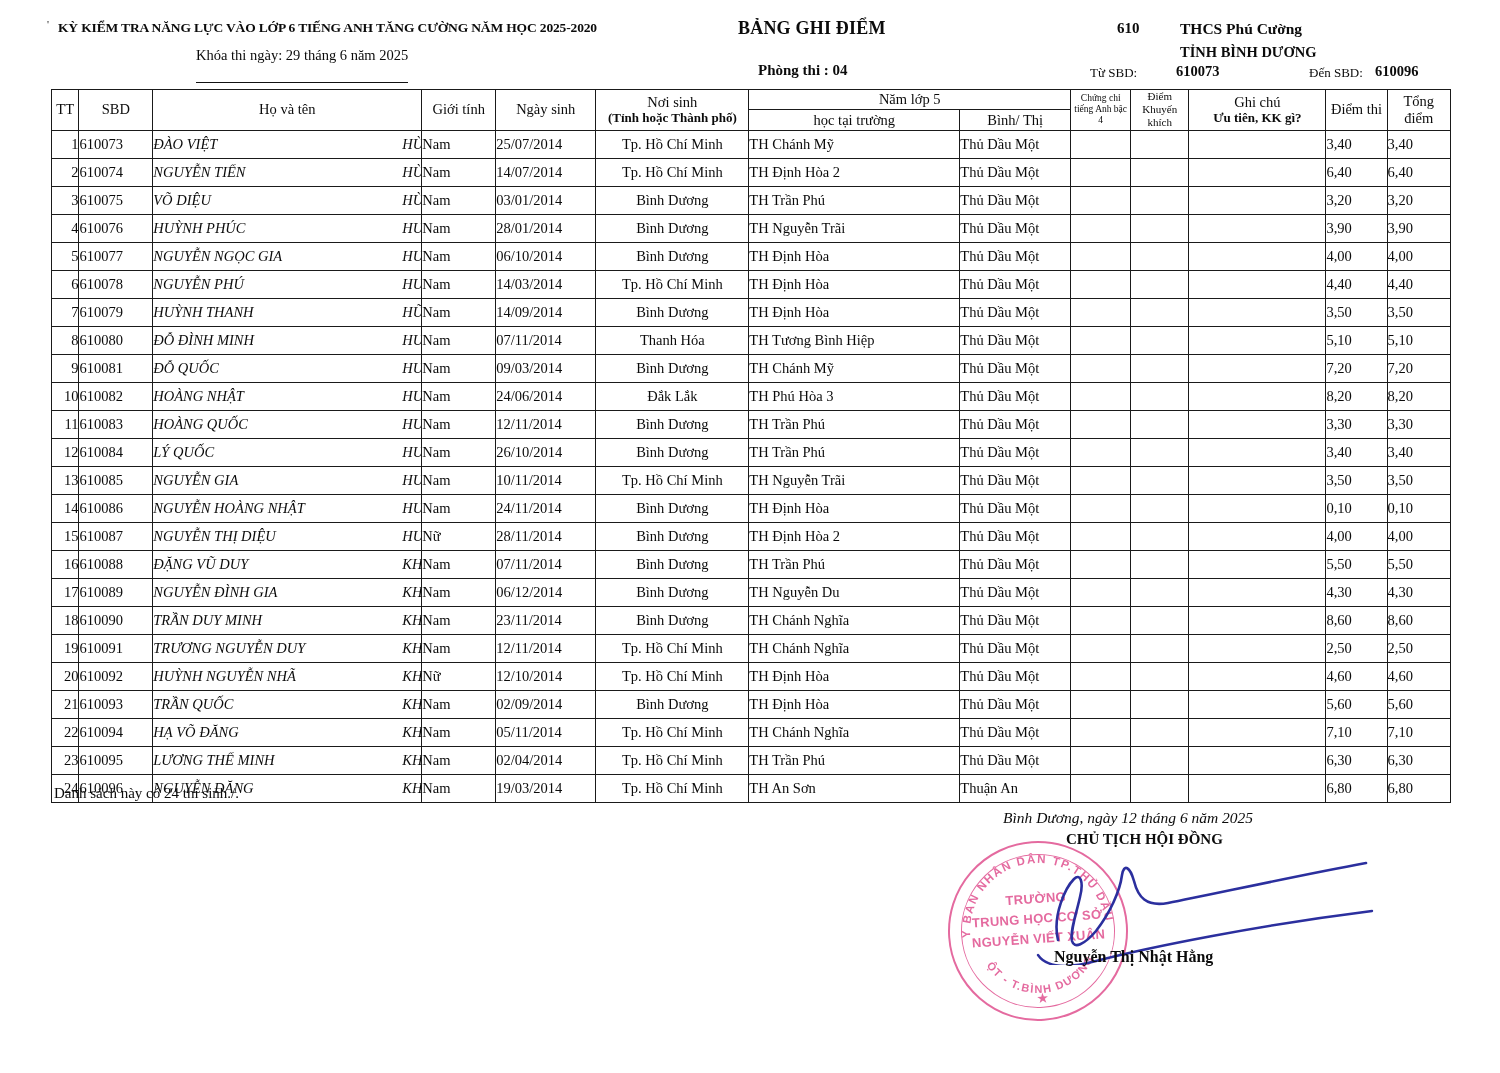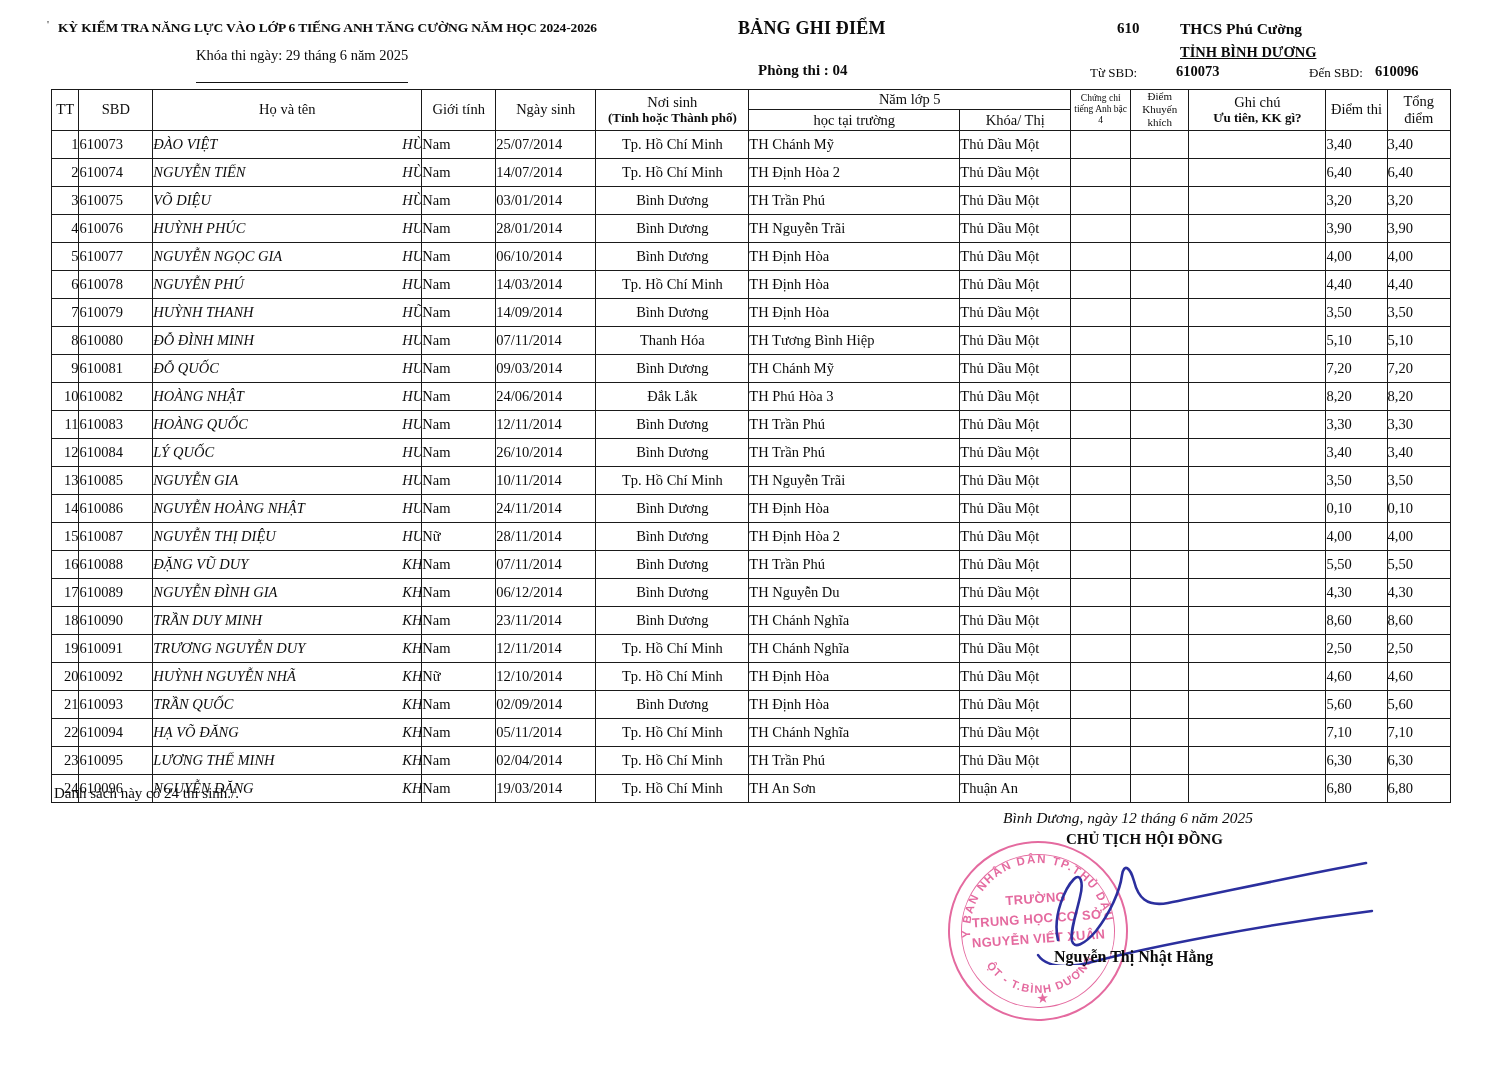--- a/index.html
+++ b/index.html
@@ -84,21 +84,20 @@
     font-weight: bold;
     white-space: nowrap;
   }
   .hdr-province {
     position: absolute;
     left: 1180px;
     top: 44px;
     font-size: 14.5px;
     font-weight: bold;
     white-space: nowrap;
-    text-decoration: underline;
   }
   .hdr-from-lbl {
     position: absolute;
     left: 1090px;
     top: 65px;
     font-size: 13px;
   }
   .hdr-from-val {
     position: absolute;
     left: 1176px;
@@ -270,21 +269,21 @@
     pointer-events: none;
   }
 </style>
 </head>
 <body>
 
 <div class="page">
 
   <div class="hdr">
     <div class="hdr-left-dot">'</div>
-    <div class="hdr-left-title">KỲ KIỂM TRA NĂNG LỰC VÀO LỚP 6 TIẾNG ANH TĂNG CƯỜNG NĂM HỌC 2024-2026</div>
+    <div class="hdr-left-title">KỲ KIỂM TRA NĂNG LỰC VÀO LỚP 6 TIẾNG ANH TĂNG CƯỜNG NĂM HỌC 2025-2020</div>
     <div class="hdr-left-sub">Khóa thi ngày: 29 tháng 6 năm 2025</div>
     <div class="hdr-center-title">BẢNG GHI ĐIỂM</div>
     <div class="hdr-room">Phòng thi : 04</div>
     <div class="hdr-code">610</div>
     <div class="hdr-school">THCS Phú Cường</div>
     <div class="hdr-province">TỈNH BÌNH DƯƠNG</div>
     <div class="hdr-from-lbl">Từ SBD:</div>
     <div class="hdr-from-val">610073</div>
     <div class="hdr-to-lbl">Đến SBD:</div>
     <div class="hdr-to-val">610096</div>
@@ -322,21 +321,21 @@
         <th rowspan="2" class="h-small" style="font-size:11px">Điểm Khuyến khích</th>
         <th rowspan="2">
           <span>Ghi chú</span>
           <span class="sub-note">Ưu tiên, KK gì?</span>
         </th>
         <th rowspan="2">Điểm thi</th>
         <th rowspan="2">Tổng điểm</th>
       </tr>
       <tr>
         <th class="h-sub">học tại trường</th>
-        <th class="h-sub">Khóa/ Thị</th>
+        <th class="h-sub">Bình/ Thị</th>
       </tr>
     </thead>
     <tbody id="tbody">
         <tr>
           <td class="c-tt">1</td>
           <td class="c-sbd">610073</td>
           <td class="c-name"><span class="surname">ĐÀO VIỆT</span><span class="given">HÙNG</span></td>
           <td class="c-sex">Nam</td>
           <td class="c-dob">25/07/2014</td>
           <td class="c-birth">Tp. Hồ Chí Minh</td>

